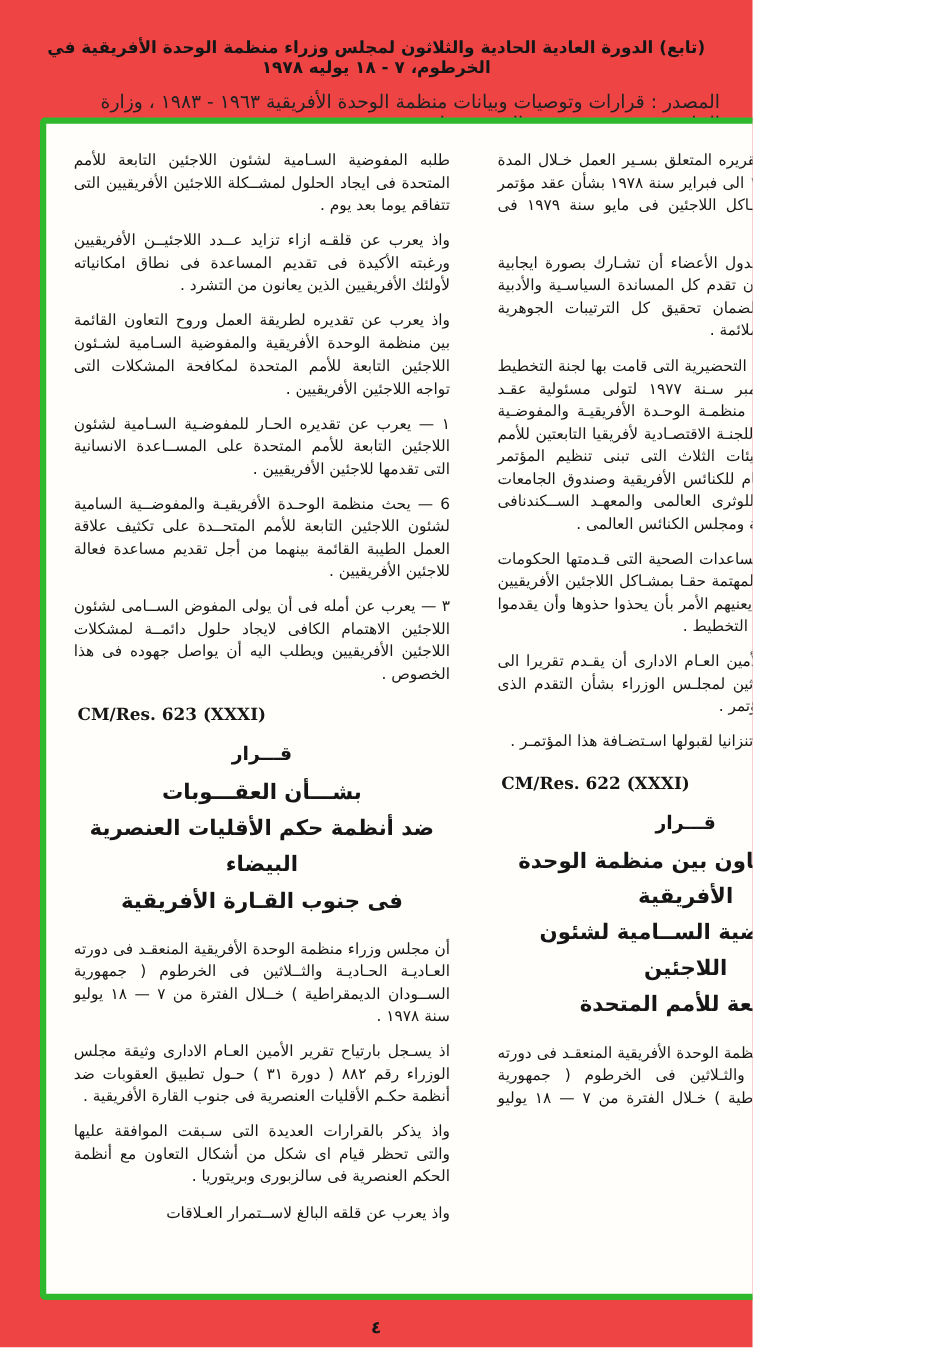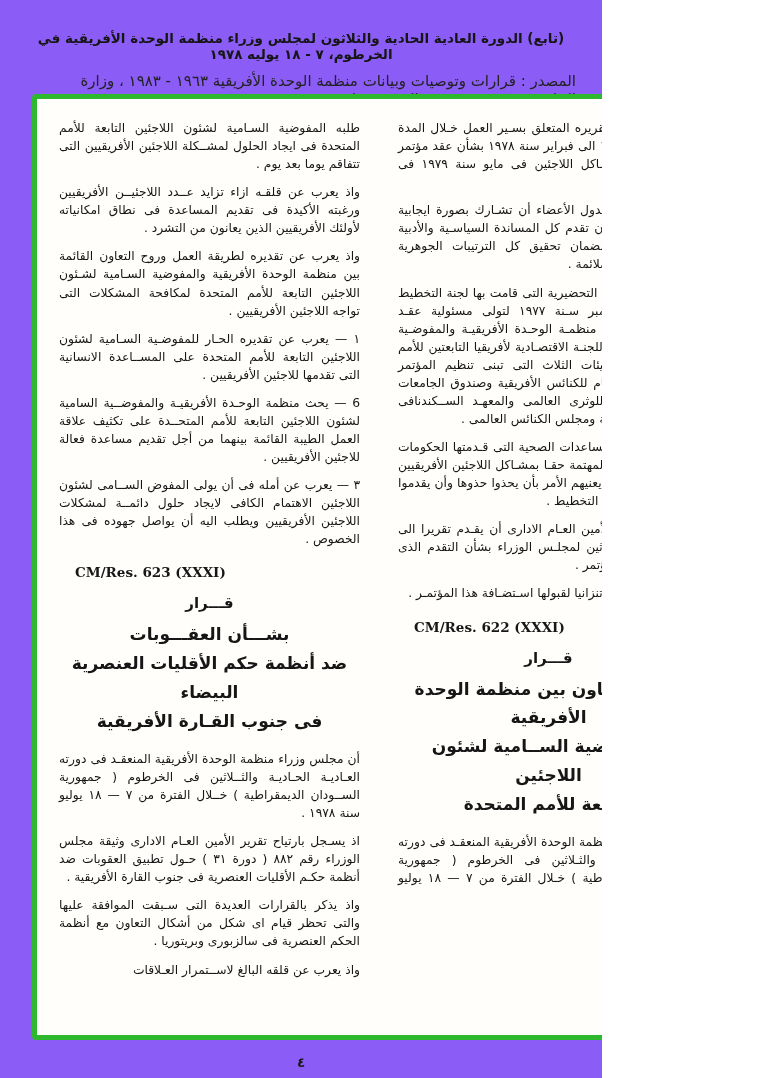--- a/index.html
+++ b/index.html
@@ -1,19 +1,19 @@
 <!DOCTYPE html>
 <html lang="ar" style="--frame_border: #2eb82e;"><head>
 <meta charset="utf-8">
 <style>
   html,body{margin:0;padding:0;background:#ffffff;}
   .page{
     position:relative;
     width:602px;height:1078px;
-    background:#8b5cf6;
+    background:#ef4444;
     font-family:"DejaVu Sans", sans-serif;
     color:#161616;
     direction:rtl;
     overflow:hidden;
   }
   .header{padding-top:30px;}
   .header-title{
     text-align:center;
     font-weight:bold;
     font-size:13.5px;
@@ -48,21 +48,21 @@
     line-height:1.47;
     text-align:justify;
     margin:0 0 10px 0;
   }
   .res-id{
     direction:ltr;
     text-align:left;
     font-family:"DejaVu Serif", serif;
     font-weight:bold;
     font-size:13.5px;
-    margin:16px 0 14px 16px;
+    margin:16px 0 14px 3px;
   }
   .title-group{
     text-align:center;
     font-weight:bold;
     margin:4px 0 14px 0;
   }
   .title-qarar{
     font-size:15px;
     letter-spacing:2px;
     margin-bottom:8px;

